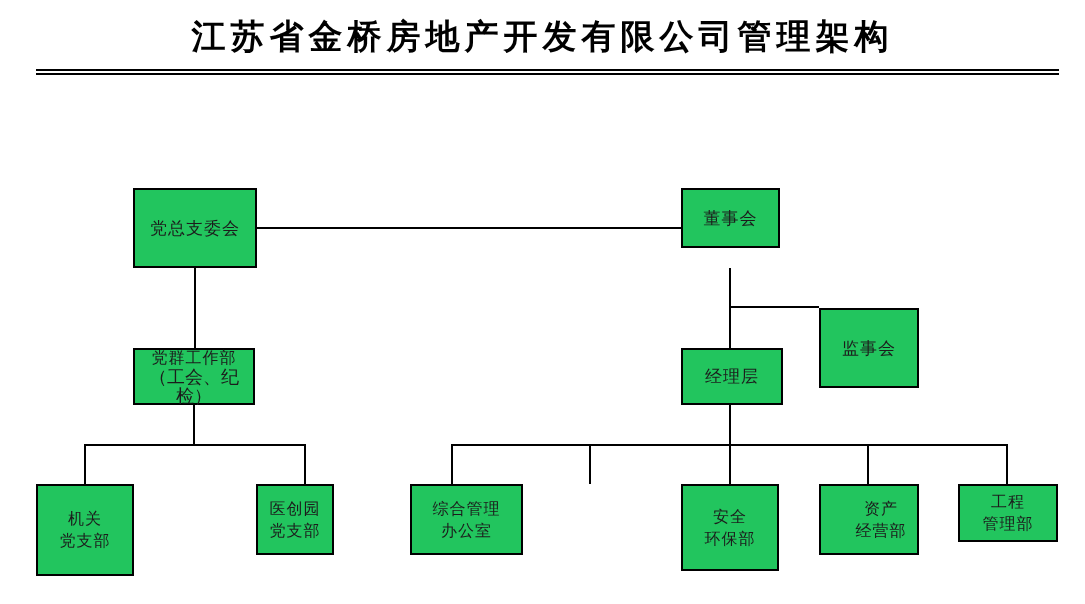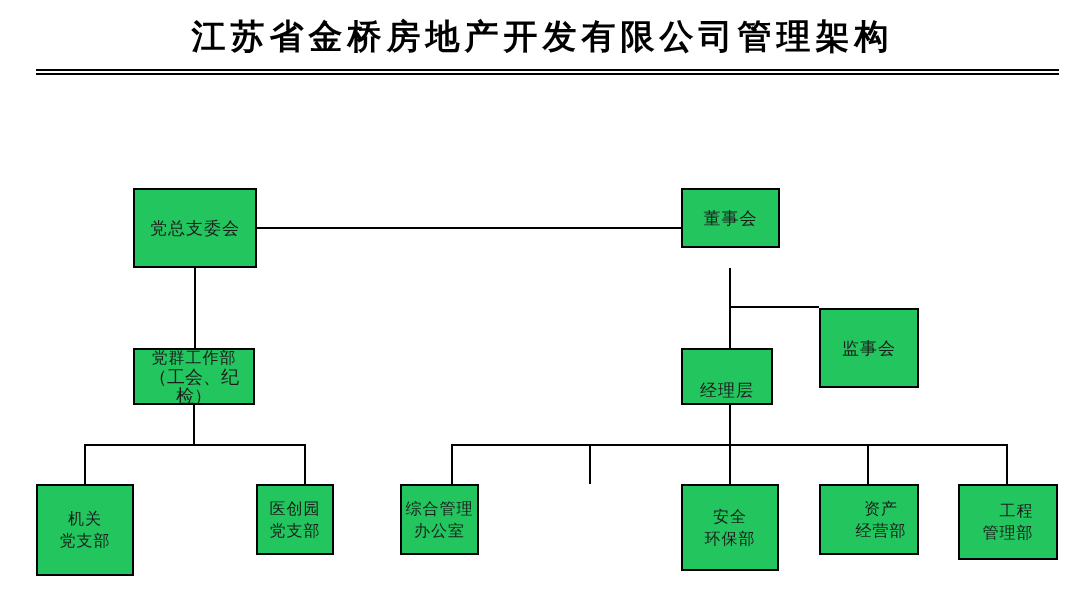--- a/index.html
+++ b/index.html
@@ -103,48 +103,48 @@
 
   <div class="node node--lg" style="left:819px; top:268px; width:100px; height:80px;margin-top:40px;">
     <div class="node-label">监事会</div>
   </div>
 
   <div class="node" style="left:133px; top:348px; width:122px; height:57px;">
     <div class="node-label node-label--tight" style="line-height:21px;">党群工作部</div>
     <div class="node-sublabel">（工会、纪检）</div>
   </div>
 
-  <div class="node node--lg" style="left:681px; top:348px; width:92px; height:57px;justify-content:flex-end;">
+  <div class="node node--lg" style="left:681px; top:348px; width:102px; height:57px;">
     <div class="node-label">经理层</div>
   </div>
 
   <div class="node node--dept" style="left:36px; top:484px; width:98px; height:92px;">
     <div class="node-label">机关
 党支部</div>
   </div>
 
   <div class="node node--dept" style="left:256px; top:484px; width:78px; height:71px;">
     <div class="node-label">医创园
 党支部</div>
   </div>
 
-  <div class="node node--dept" style="left:400px; top:484px; width:79px; height:71px;">
+  <div class="node node--dept" style="left:410px; top:484px; width:113px; height:71px;">
     <div class="node-label">综合管理
 办公室</div>
   </div>
 
 
   <div class="node node--dept" style="left:681px; top:484px; width:98px; height:87px;">
     <div class="node-label">安全
 环保部</div>
   </div>
 
   <div class="node node--dept" style="left:819px; top:484px; width:100px; height:71px;padding-left:24px;">
     <div class="node-label">资产
 经营部</div>
   </div>
 
-  <div class="node node--dept" style="left:958px; top:484px; width:100px; height:76px;text-align:right;">
+  <div class="node node--dept" style="left:958px; top:484px; width:100px; height:58px;">
     <div class="node-label">工程
 管理部</div>
   </div>
 
 </div>
 
 </body></html>

